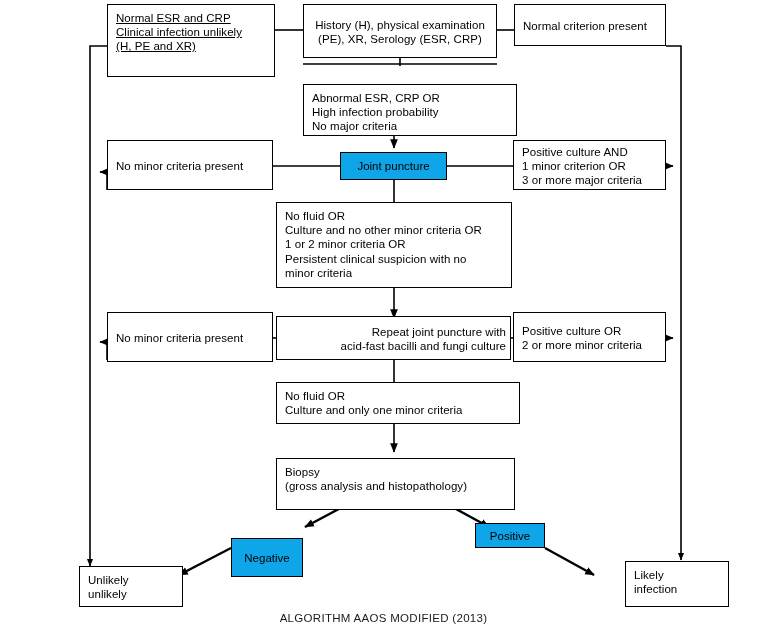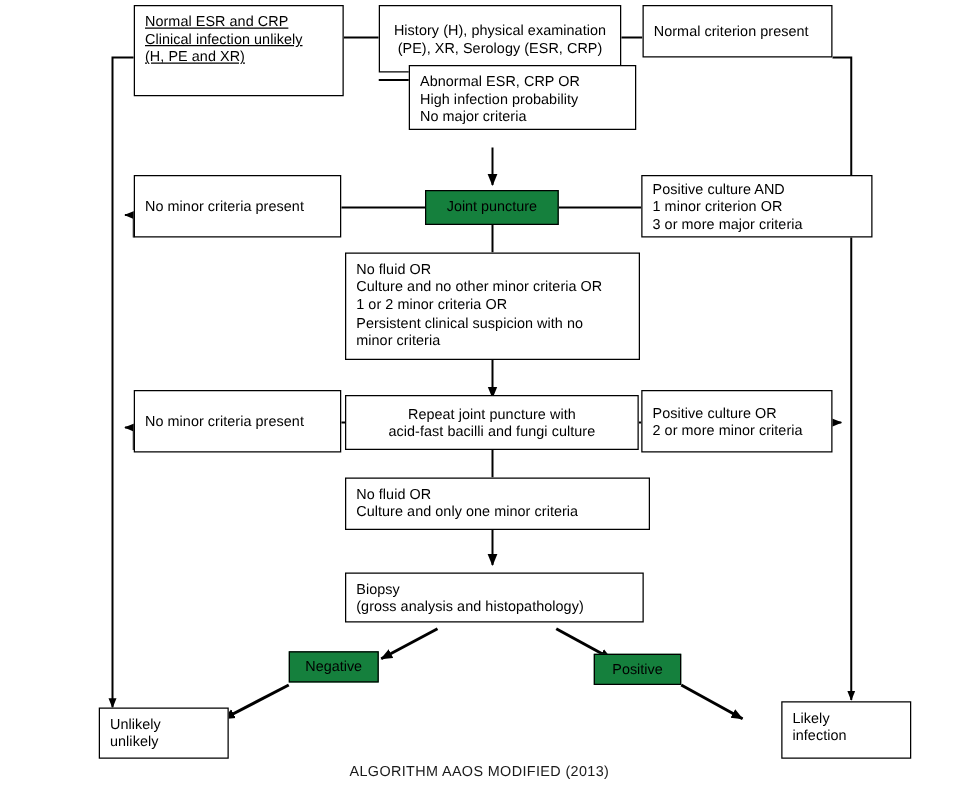--- a/index.html
+++ b/index.html
@@ -44,21 +44,21 @@
   }
   .node.vcenter {
     display: flex;
     flex-direction: column;
     justify-content: center;
   }
   .pill {
     position: absolute;
     box-sizing: border-box;
     border: 1.6px solid #000000;
-    background: #15803d;
+    background: #0ea5e9;
     color: #000000;
     font-size: 11.5px;
     line-height: 14px;
     display: flex;
     align-items: center;
     justify-content: center;
     text-align: right;
   }
   #caption {
     position: absolute;
@@ -137,53 +137,53 @@
 
   <div class="node" style="left:107px; top:4px; width:168px; height:73px;text-decoration:underline;">Normal ESR and CRP
 Clinical infection unlikely
 (H, PE and XR)</div>
 
   <div class="node center vcenter" style="left:303px; top:4px; width:194px; height:54px;">History (H), physical examination
 (PE), XR, Serology (ESR, CRP)</div>
 
   <div class="node vcenter" style="left:514px; top:4px; width:152px; height:42px;">Normal criterion present</div>
 
-  <div class="node" style="left:303px; top:52px; width:182px; height:52px;margin-left:24px;">Abnormal ESR, CRP OR
+  <div class="node" style="left:303px; top:84px; width:214px; height:52px;">Abnormal ESR, CRP OR
 High infection probability
 No major criteria</div>
 
   <div class="node vcenter" style="left:107px; top:140px; width:166px; height:50px;">No minor criteria present</div>
 
   <div class="pill" style="left:340px; top:152px; width:107px; height:28px;">Joint puncture</div>
 
-  <div class="node vcenter" style="left:513px; top:140px; width:185px; height:50px;">Positive culture AND
+  <div class="node vcenter" style="left:513px; top:140px; width:153px; height:50px;">Positive culture AND
 1 minor criterion OR
 3 or more major criteria</div>
 
   <div class="node" style="left:276px; top:202px; width:236px; height:86px;">No fluid OR
 Culture and no other minor criteria OR
 1 or 2 minor criteria OR
 Persistent clinical suspicion with no
 minor criteria</div>
 
   <div class="node vcenter" style="left:107px; top:312px; width:166px; height:50px;">No minor criteria present</div>
 
-  <div class="node center vcenter" style="left:276px; top:316px; width:235px; height:44px;">Repeat joint puncture with
+  <div class="node center vcenter" style="left:276px; top:316px; width:235px; height:44px;text-align:right;">Repeat joint puncture with
 acid-fast bacilli and fungi culture</div>
 
   <div class="node vcenter" style="left:513px; top:312px; width:153px; height:50px;">Positive culture OR
 2 or more minor criteria</div>
 
   <div class="node" style="left:276px; top:382px; width:244px; height:42px;">No fluid OR
 Culture and only one minor criteria</div>
 
-  <div class="node" style="left:276px; top:458px; width:239px; height:40px;">Biopsy
+  <div class="node" style="left:276px; top:458px; width:239px; height:52px;">Biopsy
 (gross analysis and histopathology)</div>
 
-  <div class="pill" style="left:231px; top:521px; width:72px; height:25px;">Negative</div>
+  <div class="pill" style="left:231px; top:538px; width:72px; height:39px;">Negative</div>
 
   <div class="pill" style="left:475px; top:523px; width:70px; height:25px;">Positive</div>
 
   <div class="node" style="left:79px; top:566px; width:104px; height:41px;">Unlikely
 unlikely</div>
 
   <div class="node" style="left:589px; top:561px; width:104px; height:46px;margin-left:36px;">Likely
 infection</div>
 
   <div id="caption">ALGORITHM AAOS MODIFIED (2013)</div>

